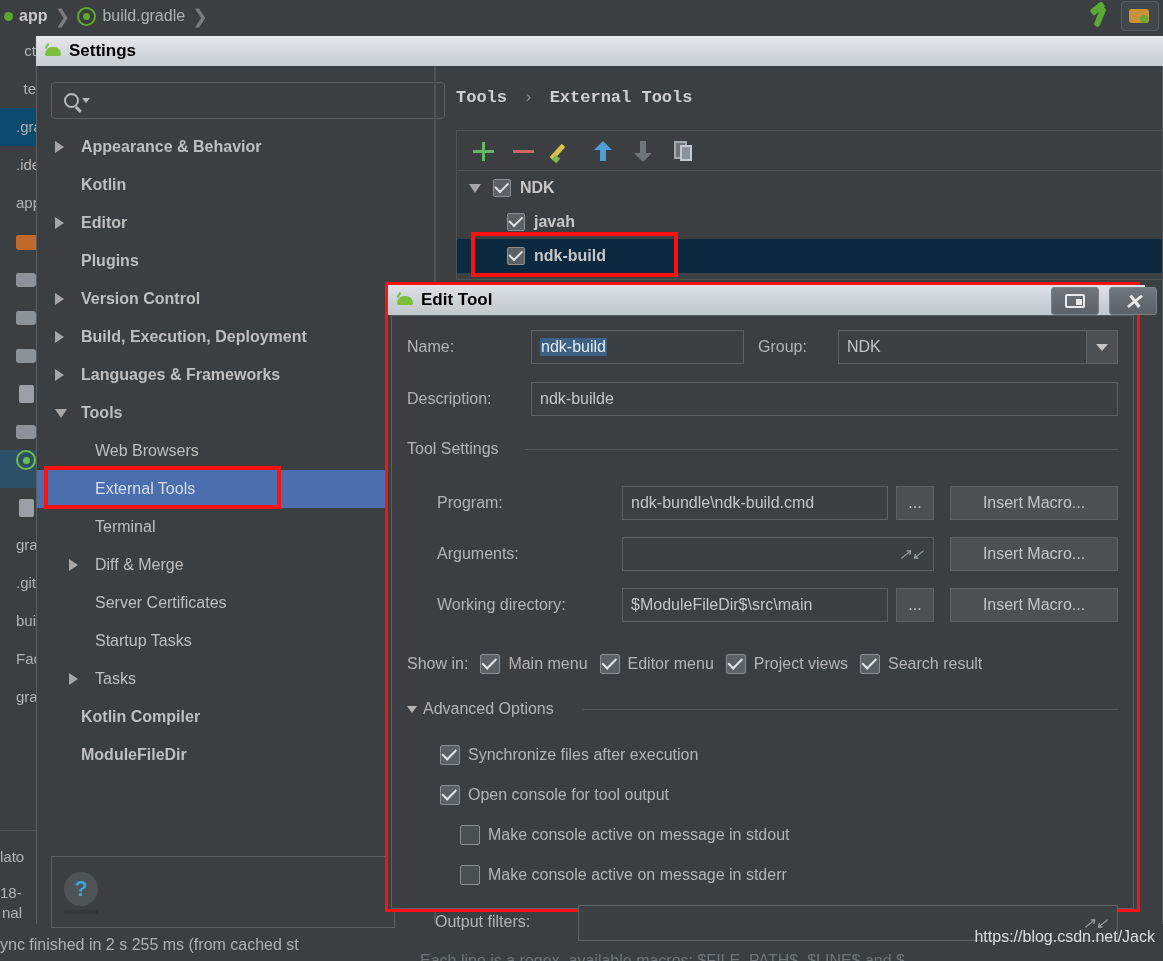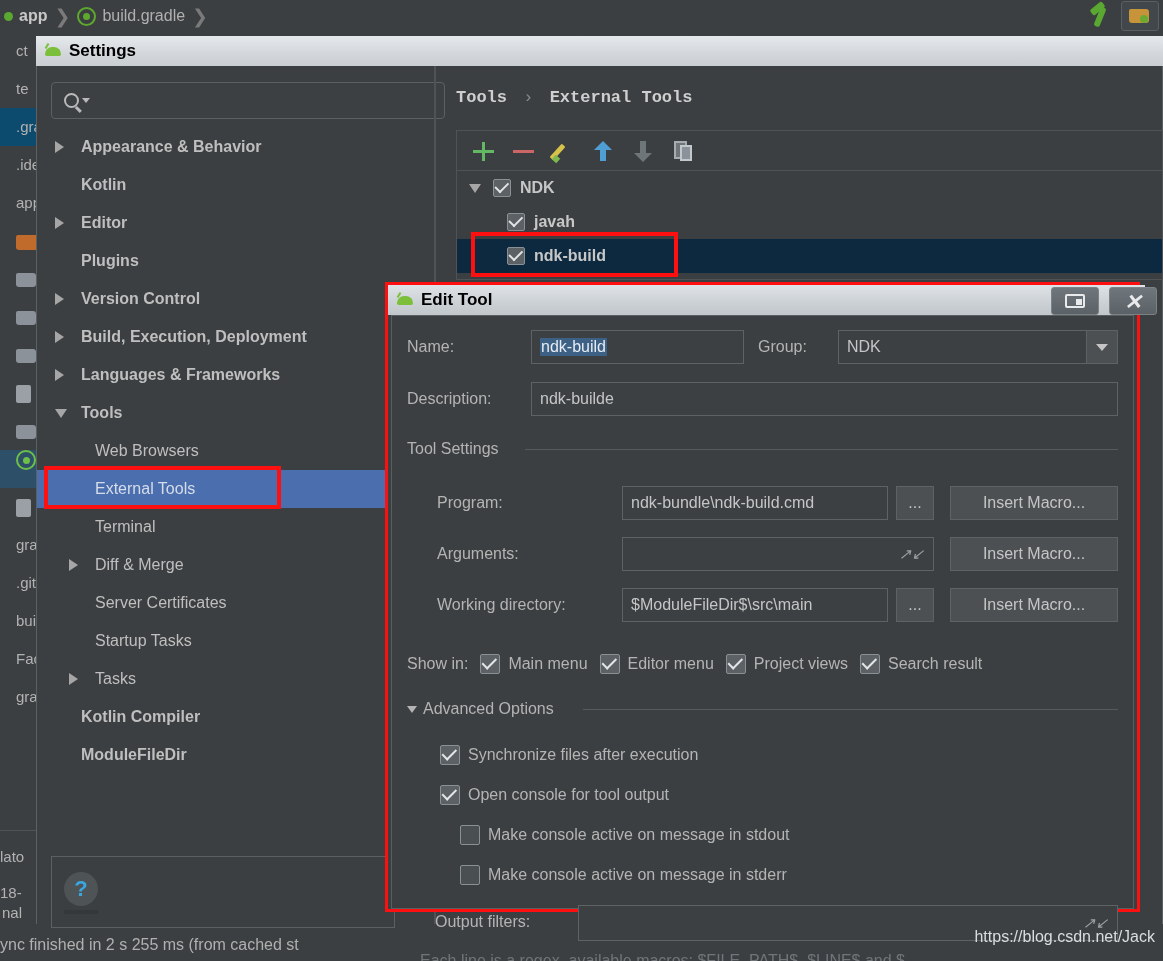--- a/index.html
+++ b/index.html
@@ -47,21 +47,21 @@
   }
   .folderbtn::before{
     content:"";position:absolute;left:7px;top:7px;width:20px;height:14px;background:#c8943a;border-radius:2px 3px 3px 3px;
   }
   .folderbtn::after{
     content:"";position:absolute;left:18px;top:13px;width:8px;height:8px;border-radius:50%;background:#6aaa33;
   }
 
   
   #left-strip{left:0;top:32px;width:36px;height:929px;background:#3c3f41;}
-  .lrow{height:38px;line-height:38px;font-size:15px;color:#b2b2b2;padding-left:16px;white-space:nowrap;overflow:hidden;}
+  .lrow{height:38px;line-height:38px;font-size:15px;color:#b2b2b2;padding-left:16px;white-space:nowrap;overflow:hidden;text-align:right;}
   .lrow.sel{background:#2d4f67;}
   .lrow.hl{background:#0c4a6e;}
   .lico{display:inline-block;vertical-align:middle;margin-right:2px;}
   .folder-gray{width:20px;height:14px;background:#8b9299;border-radius:2px 3px 3px 3px;}
   .folder-orange{width:22px;height:15px;background:#c06a2b;border-radius:2px 3px 3px 3px;}
   .file-gray{width:15px;height:18px;background:#9aa0a6;border-radius:2px;}
   .eye-green{
     width:20px;height:20px;border-radius:50%;border:2.5px solid #6cc04a;box-sizing:border-box;
     display:flex;align-items:center;justify-content:center;
   }

